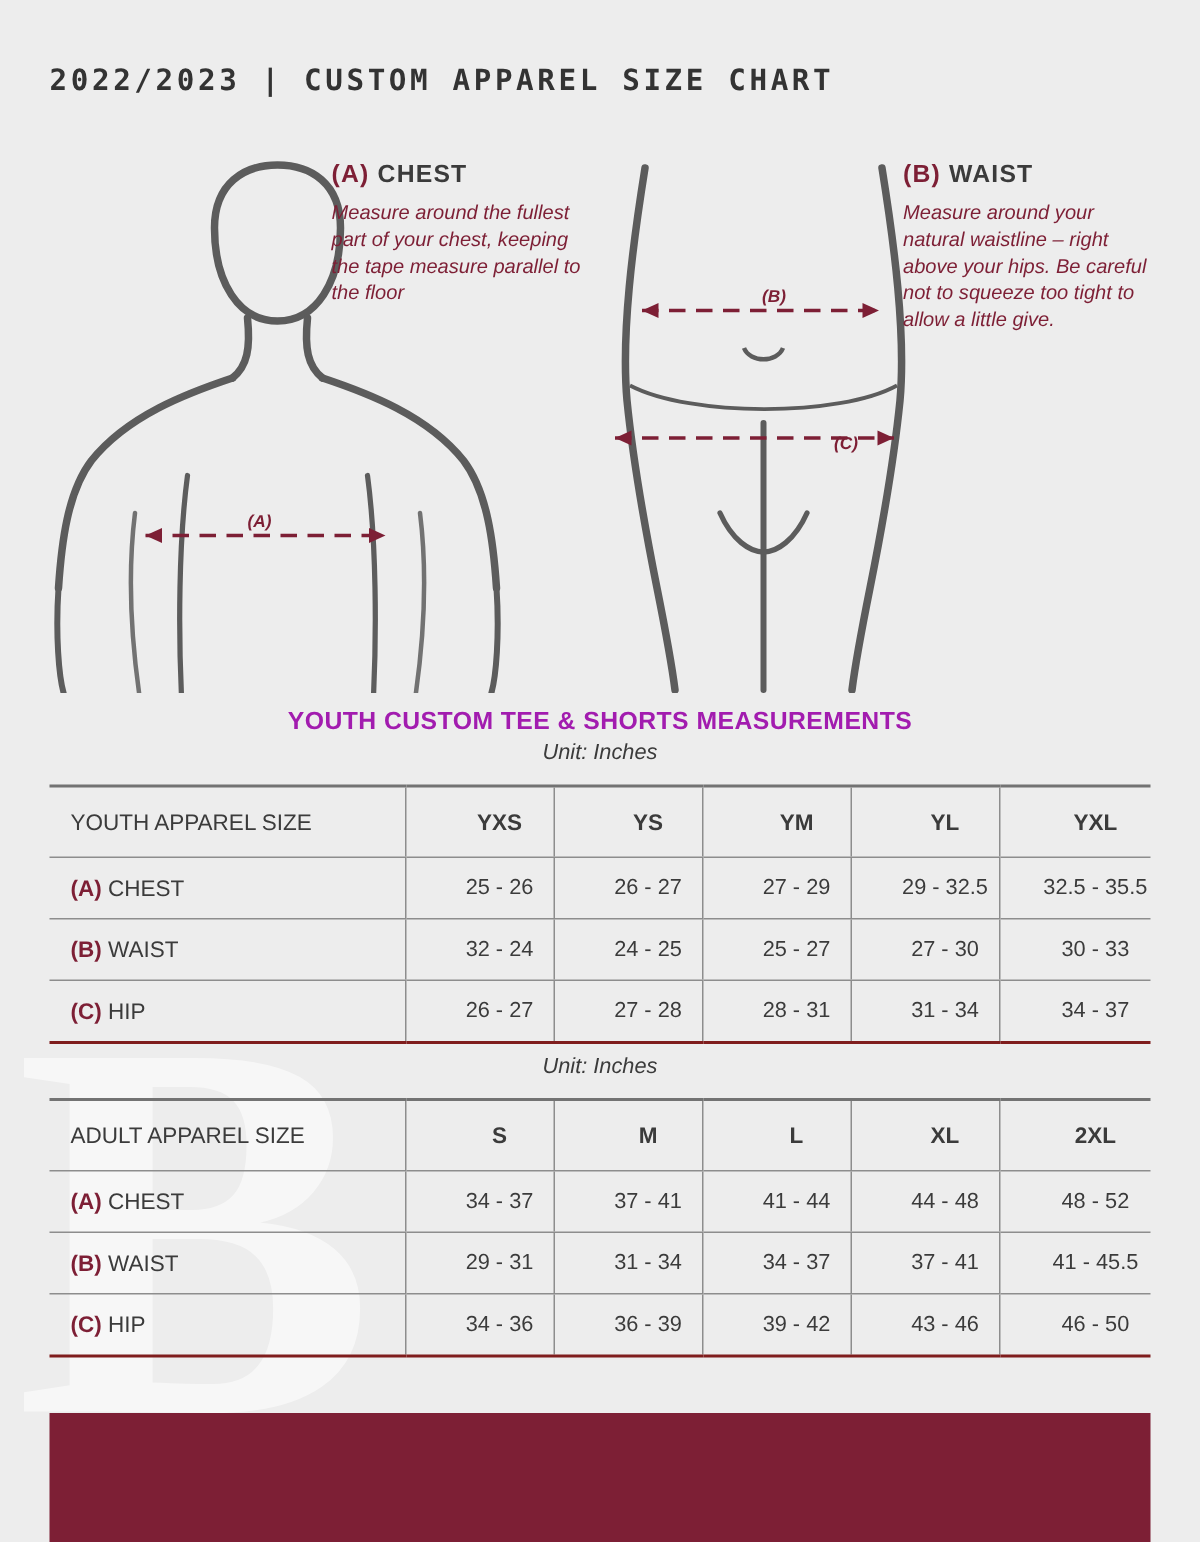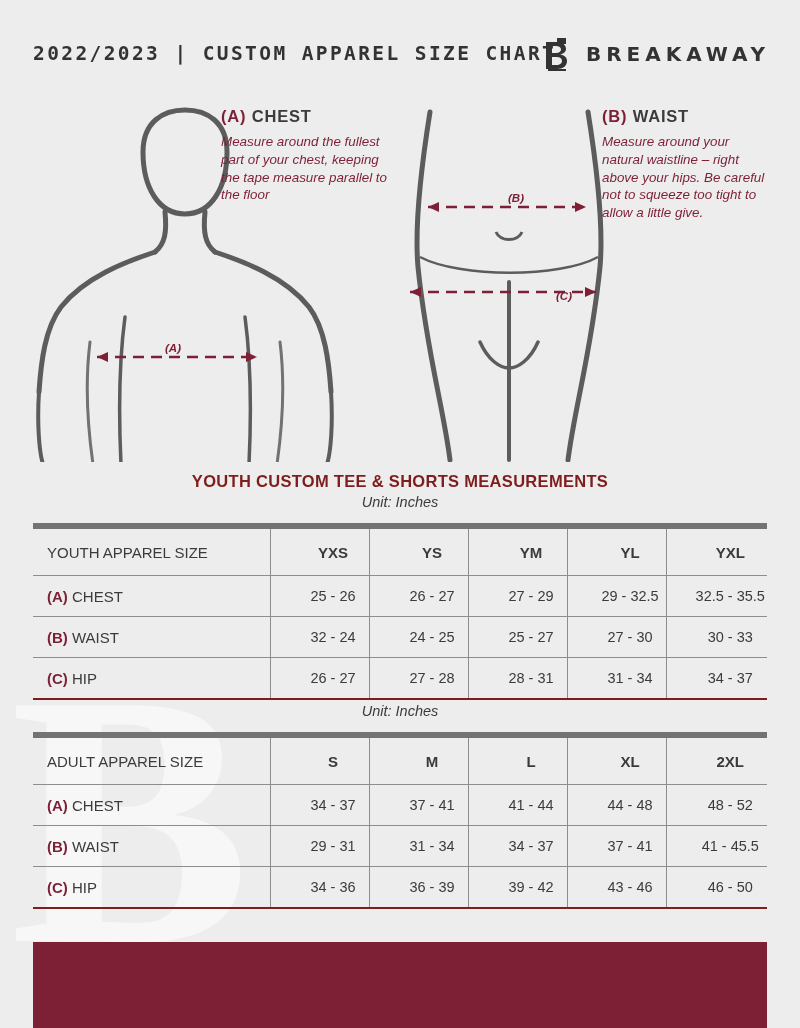--- a/index.html
+++ b/index.html
@@ -111,21 +111,21 @@
     color: #7d1f35;
     font-style: italic;
   }
 
   
   .section-title {
     text-align: center;
     font-size: 16.5px;
     font-weight: bold;
     letter-spacing: 0.3px;
-    color: #7f1d1d;
+    color: #a21caf;
   }
   .unit {
     text-align: center;
     font-size: 14.5px;
     font-style: italic;
     color: #3b3b3b;
     margin-top: 3px;
   }
   table {
     border-collapse: collapse;
@@ -136,21 +136,21 @@
   table td, table th {
     border-top: 1px solid #8d8d8d;
     border-bottom: 1px solid #8d8d8d;
     height: 38px;
     font-size: 14.5px;
     color: #3b3b3b;
     font-weight: normal;
     padding-left: 28px;
   }
   thead th {
-    border-top: 6px solid #737373;
+    border-top: 2px solid #737373;
     border-bottom: 1px solid #8d8d8d;
     font-weight: bold;
     font-size: 15px;
     height: 44px;
     margin-top: 40px;
   }
   tbody tr:last-child td {
     border-bottom: 2px solid #7f1d1d;
   }
   .rowhead {
@@ -186,30 +186,20 @@
 </style>
 </head>
 <body>
 
 <div class="page">
 
   <div class="watermark">B</div>
 
   <div class="header">
     <div class="header-title">2022/2023  |  CUSTOM APPAREL SIZE CHART</div>
-    <div class="brand">
-      <div class="brand-mark">
-        <svg width="30" height="36" viewBox="0 0 30 36">
-          <path d="M6 2 L24 2 L24 8 L15 8 L15 2 Z" fill="#333"></path>
-          <path d="M4 6 L15 6 C22 6 24 10 24 13 C24 16 21 18 18 18.5 C22 19 25 21 25 25 C25 30 21 33 15 33 L4 33 Z M10 10 L10 17 L14 17 C17 17 19 15.5 19 13.5 C19 11.5 17 10 14 10 Z M10 21 L10 29 L14.5 29 C18 29 20 27 20 25 C20 22.6 18 21 14.5 21 Z" fill="#333"></path>
-          <path d="M6 33 L24 33 L24 35 L6 35 Z" fill="#333"></path>
-        </svg>
-      </div>
-      <div class="brand-name">BREAKAWAY</div>
-    </div>
   </div>
 
   <div class="diagram">
 
     <svg width="420" height="370" style="position:absolute;left:15px;top:0;">
       <g fill="none" stroke="#5c5c5c" stroke-width="5" stroke-linecap="round">
 
         <path d="M128 60 C128 30 148 18 170 18 C192 18 212 30 212 60 C212 96 196 122 170 122 C144 122 128 96 128 60 Z"></path>
 
         <path d="M150 120 C152 140 150 152 140 160"></path>

